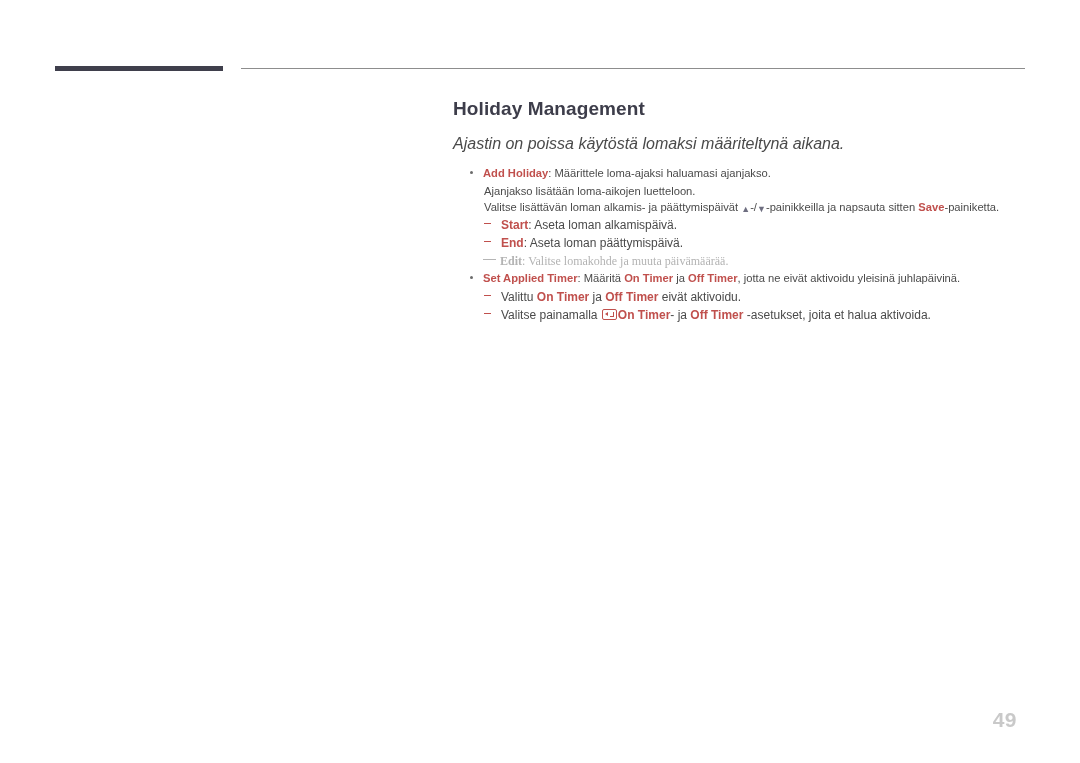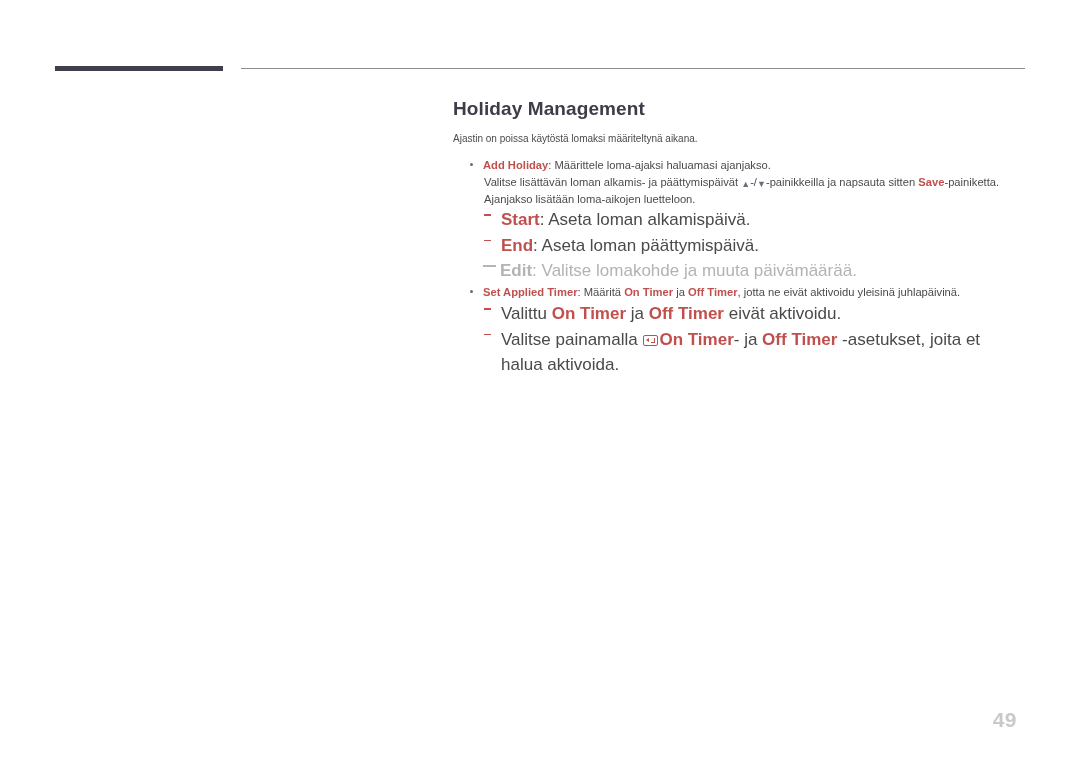--- a/index.html
+++ b/index.html
@@ -49,24 +49,25 @@
 
   h1.title {
     font-size: 19px;
     font-weight: bold;
     color: #3d3d4a;
     margin: 0 0 12px 0;
     letter-spacing: 0.1px;
   }
 
   .intro {
-    font-size: 10px;
+    font-size: 16px;
     color: #4a4a4a;
     margin: 0 0 7px 0;
     line-height: 1.45;
+    font-style: italic;
   }
 
   ul.bullets {
     list-style: none;
     margin: 10px;
     padding: 0;
   }
 
   li.bullet {
     position: relative;
@@ -94,38 +95,39 @@
   }
 
   ul.dashes {
     list-style: none;
     margin: 0;
     padding: 0 0 0 21px;
   }
   li.dash {
     position: relative;
     padding-left: 17px;
-    font-size: 17px;
+    font-size: 12px;
     line-height: 1.5;
     color: #4a4a4a;
   }
   li.dash > .dashmark {
     position: absolute;
     left: 0px;
     top: 7px;
     width: 7px;
     height: 1.5px;
     background: #c0504d;
   }
   li.dash.gray > .dashmark {
     background: #9a9a9a;
   }
 
   li.dash.long {
     padding-left: 16px;
+    font-family: Liberation Serif, serif;
   }
   li.dash.long > .dashmark {
     left: -1px;
     width: 13px;
     background: #b5b5b5;
   }
 
   .accent {
     color: #c0504d;
     font-weight: bold;
@@ -204,25 +206,25 @@
 
     <p class="intro">Ajastin on poissa käytöstä lomaksi määriteltynä aikana.</p>
 
     <ul class="bullets">
 
       <li class="bullet">
         <span class="dot"></span>
         <span class="accent">Add Holiday</span><span>: Määrittele loma-ajaksi haluamasi ajanjakso.</span>
       </li>
 
+      <div class="subline">Ajanjakso lisätään loma-aikojen luetteloon.</div>
+
       <div class="subline">
         <span>Valitse lisättävän loman alkamis- ja päättymispäivät </span><span class="key key-up">▲</span><span>-/</span><span class="key key-down">▼</span><span>-painikkeilla ja napsauta sitten </span><span class="accent">Save</span><span>-painiketta.</span>
       </div>
-
-      <div class="subline">Ajanjakso lisätään loma-aikojen luetteloon.</div>
 
       <ul class="dashes">
         <li class="dash">
           <span class="dashmark"></span>
           <span class="accent">Start</span><span>: Aseta loman alkamispäivä.</span>
         </li>
         <li class="dash">
           <span class="dashmark"></span>
           <span class="accent">End</span><span>: Aseta loman päättymispäivä.</span>
         </li>

